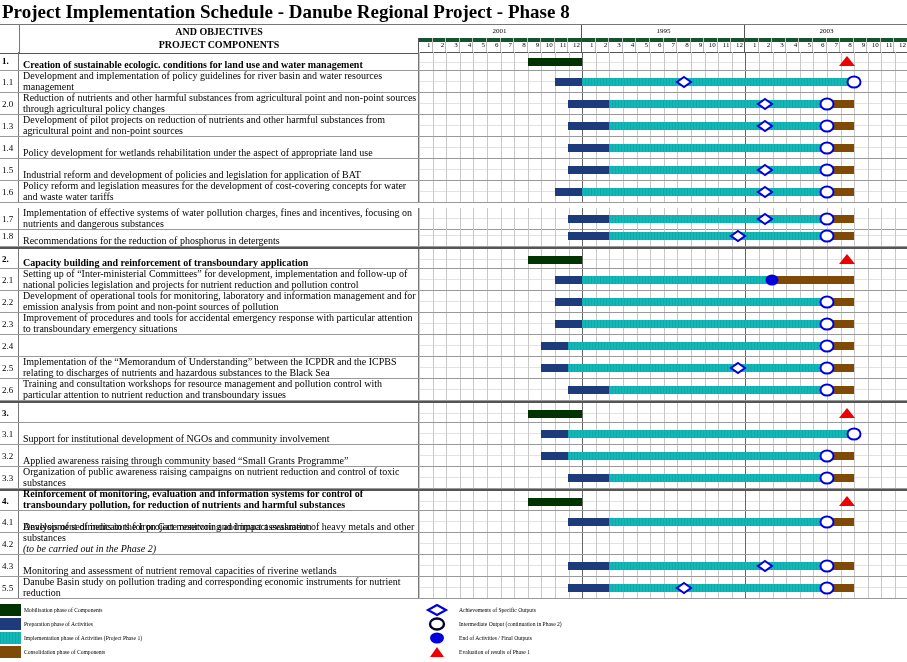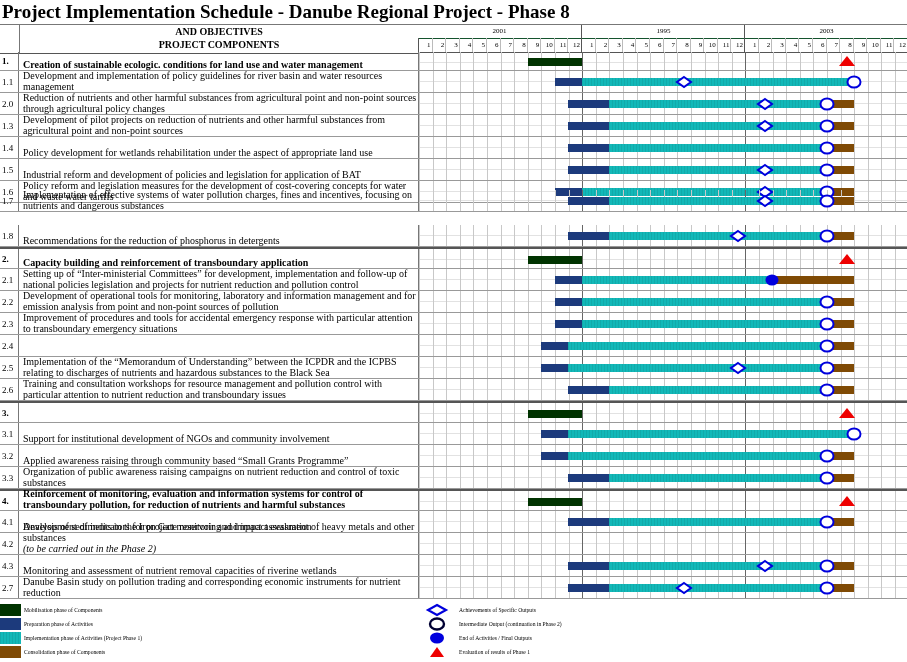--- a/index.html
+++ b/index.html
@@ -1,21 +1,21 @@
 <!DOCTYPE html>
 <html><head>
 <meta charset="utf-8">
 <style>
   html,body{margin:0;padding:0;background:#fff;}
   body{width:907px;height:662px;position:relative;overflow:hidden;font-family:"Liberation Serif",serif;color:#000;}
   .title{position:absolute;left:2px;top:0;height:24px;line-height:24px;font-weight:bold;font-size:19px;white-space:nowrap;}
   .hdr-left{position:absolute;left:0;top:24px;width:418px;height:28px;border-top:1px solid #777;border-bottom:1px solid #555;}
   .hdr-left .num{position:absolute;left:0;top:0;width:19px;height:28px;border-right:1px solid #777;}
   .hdr-text{position:absolute;left:20px;top:1px;width:398px;text-align:center;font-size:10px;font-weight:bold;line-height:12.5px;}
-  .years{position:absolute;left:418px;top:24px;width:489px;height:13px;border-top:1px solid #777;border-bottom:1px solid #14532d;}
+  .years{position:absolute;left:418px;top:24px;width:489px;height:13px;border-top:1px solid #777;border-bottom:4px solid #14532d;}
   .year{position:absolute;top:0;height:13px;font-size:7px;line-height:13px;text-align:center;border-left:1px solid #555;}
   .months{position:absolute;left:418px;top:38px;width:489px;height:14px;border-bottom:1px solid #555;}
   .month{position:absolute;top:0;height:14px;font-size:7px;line-height:14px;text-align:right;padding-right:1px;box-sizing:border-box;border-left:1px solid #bbb;}
   .rows{position:absolute;left:0;top:52px;width:907px;}
   .row{position:absolute;left:0;width:907px;border-bottom:1px solid #999;box-sizing:border-box;}
   .row.heading{border-bottom:1px solid #999;}
   .row.sep{border-top:2px solid #555;}
   .rnum{position:absolute;left:0;top:0;width:19px;height:100%;border-right:1px solid #777;font-size:9px;padding-left:2px;box-sizing:border-box;display:flex;align-items:center;}
   .rtext{position:absolute;left:23px;top:0;width:394px;height:100%;font-size:10px;line-height:11px;display:flex;align-items:flex-end;}
   .row.heading .rnum,.row.heading .rtext{font-weight:bold;}
@@ -209,21 +209,21 @@
         <div class="bar impl" style="left: 163px; width: 244.5px; top: 7px;"></div>
         <div class="bar cons" style="left: 407.5px; width: 27.1667px; top: 7px;"></div>
         <svg class="mk" width="18" height="14" style="left: 346.375px; top: 11px;">
           <polygon points="9,2 16,7 9,12 2,7" fill="#fff" stroke="#0000dd" stroke-width="2"></polygon>
         </svg>
         <svg class="mk" width="18" height="14" style="left: 407.5px; top: 11px;">
           <ellipse cx="9" cy="7" rx="6.5" ry="5.5" fill="#fff" stroke="#0000dd" stroke-width="2"></ellipse>
         </svg>
       </div>
     </div>
-    <div class="row" style="top: 138px; height: 22px; text-decoration: underline;">
+    <div class="row" style="top: 156px; height: 22px; text-decoration: underline;">
       <div class="rnum">1.7</div>
       <div class="rtext">
         <div><span>Implementation of effective systems of water pollution charges, fines and incentives, focusing on nutrients and dangerous substances</span></div>
       </div>
       <div class="gantt">
         <div class="yl" style="left: 163px;"></div>
         <div class="yl" style="left: 326px;"></div>
         <div class="bar prep" style="left: 149.417px; width: 40.75px; top: 7px;"></div>
         <div class="bar impl" style="left: 190.167px; width: 217.333px; top: 7px;"></div>
         <div class="bar cons" style="left: 407.5px; width: 27.1667px; top: 7px;"></div>
@@ -475,21 +475,21 @@
         <div class="bar cons" style="left: 407.5px; width: 27.1667px; top: 7px;"></div>
         <svg class="mk" width="18" height="14" style="left: 346.375px; top: 11px;">
           <polygon points="9,2 16,7 9,12 2,7" fill="#fff" stroke="#0000dd" stroke-width="2"></polygon>
         </svg>
         <svg class="mk" width="18" height="14" style="left: 407.5px; top: 11px;">
           <ellipse cx="9" cy="7" rx="6.5" ry="5.5" fill="#fff" stroke="#0000dd" stroke-width="2"></ellipse>
         </svg>
       </div>
     </div>
     <div class="row" style="top: 525px; height: 22px;">
-      <div class="rnum">2.7</div>
+      <div class="rnum">5.5</div>
       <div class="rtext">
         <div><span>Danube Basin study on pollution trading and corresponding economic instruments for nutrient reduction</span></div>
       </div>
       <div class="gantt">
         <div class="yl" style="left: 163px;"></div>
         <div class="yl" style="left: 326px;"></div>
         <div class="bar prep" style="left: 149.417px; width: 40.75px; top: 7px;"></div>
         <div class="bar impl" style="left: 190.167px; width: 217.333px; top: 7px;"></div>
         <div class="bar cons" style="left: 407.5px; width: 27.1667px; top: 7px;"></div>
         <svg class="mk" width="18" height="14" style="left: 264.875px; top: 11px;">

